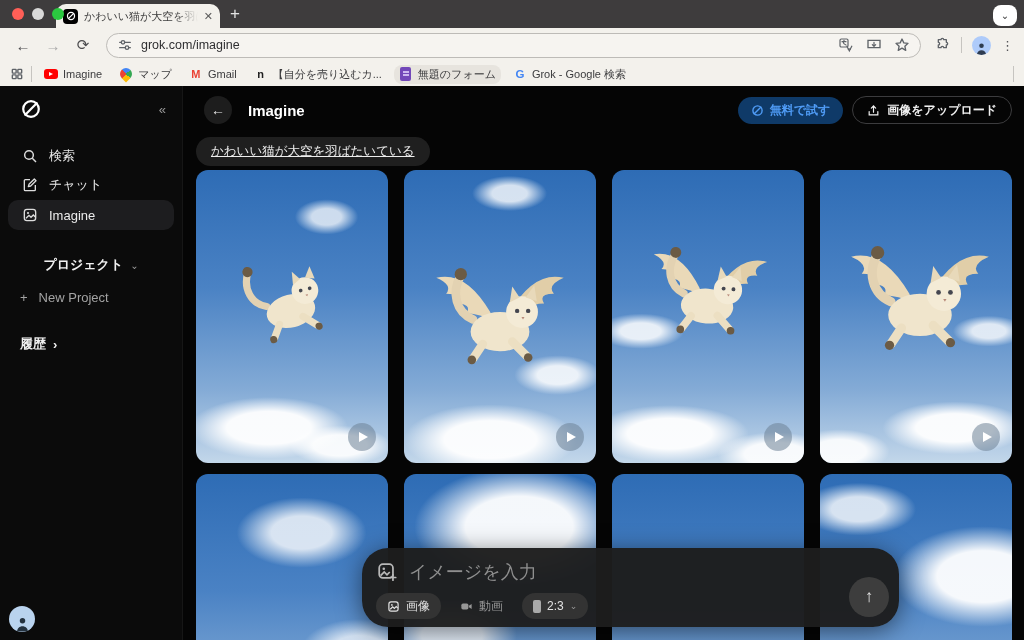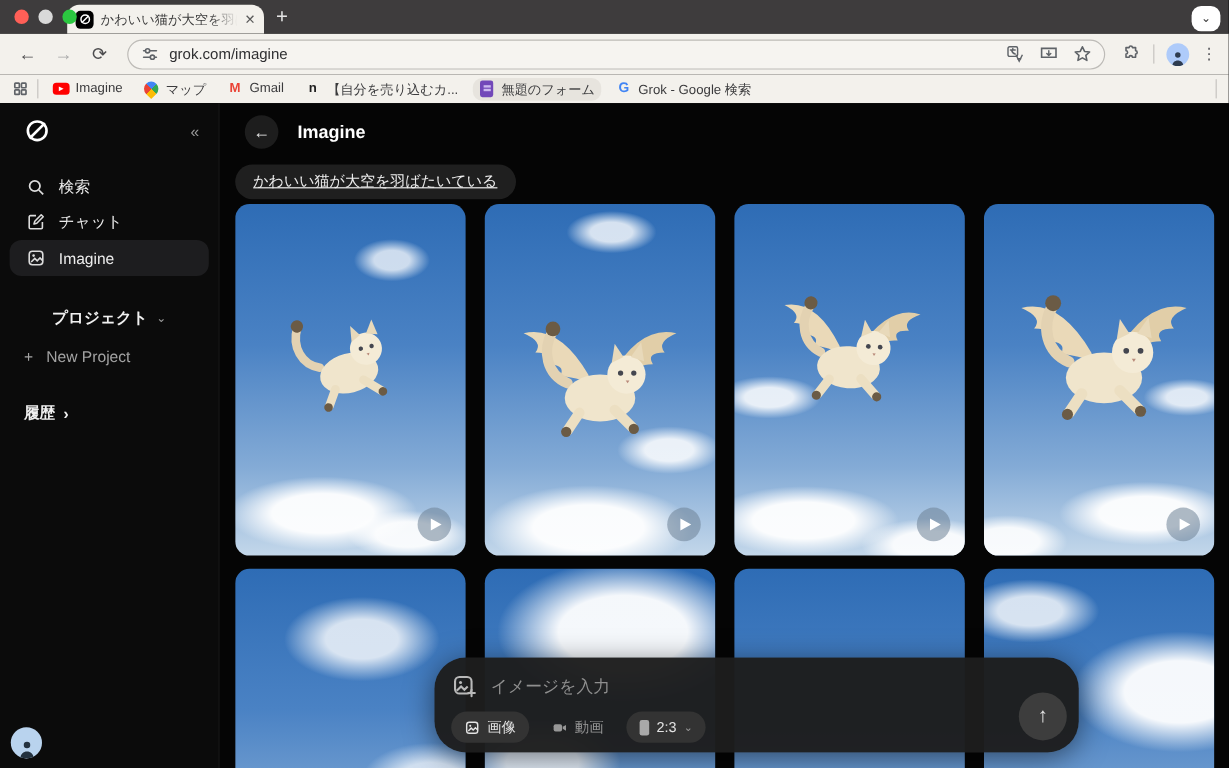--- a/index.html
+++ b/index.html
@@ -133,21 +133,21 @@
   .play-btn { position:absolute; right:12px; bottom:12px; width:28px; height:28px; border-radius:50%;
     background:rgba(110,130,150,.55); display:flex; align-items:center; justify-content:center; }
   .play-btn::after { content:""; margin-left:2px; border-left:9px solid #fff; border-top:5.5px solid transparent; border-bottom:5.5px solid transparent; }
 
   
   .composer { position:absolute; left:179px; top:462px; width:537px; height:79px; border-radius:26px;
     background:rgba(29,29,29,.97); box-shadow:0 4px 24px rgba(0,0,0,.5); padding:13px 14px 10px 14px; }
   .composer-top { display:flex; align-items:center; gap:11px; }
   .comp-ico { width:22px; height:22px; color:#b9b9b9; flex:none; }
   .comp-ico svg { width:100%; height:100%; }
-  .comp-input { background:transparent; border:none; outline:none; color:#e8e8e8; font-size:14px; flex:1;
+  .comp-input { background:transparent; border:none; outline:none; color:#e8e8e8; font-size:18px; flex:1;
     font-family:"Liberation Sans","DejaVu Sans",sans-serif; }
   .comp-input::placeholder { color:#8f8f8f; }
   .composer-bottom { display:flex; align-items:center; gap:8px; margin-top:10px; }
   .pill { display:flex; align-items:center; gap:6px; height:26px; padding:0 11px; border-radius:14px;
     background:#333333; color:#e3e3e3; font-size:12px; }
   .pill.ghost { background:transparent; color:#979797; }
   .pill .p-ico { width:13px; height:13px; color:currentColor; }
   .pill .chev { font-size:9px; color:#9a9a9a; }
   .ratio-bar { width:8px; height:13px; border-radius:2px; background:#a9a9a9; }
   .send-btn { position:absolute; right:10px; bottom:10px; width:40px; height:40px; border-radius:50%;
@@ -336,20 +336,38 @@
             <path d="M2 28c0-6 4.5-10 10-10s10 4 10 10z"></path>
           </svg>
       </div>
     </div>
 
     <div class="main">
       <div class="main-header">
         <div class="back-btn">←</div>
         <div class="main-title">Imagine</div>
         <div class="header-actions">
+          <div class="btn-try">
+            <span class="mini-logo">
+              <svg viewBox="0 0 24 24" fill="none" stroke="currentColor" stroke-width="2.6">
+                  <circle cx="12" cy="12" r="8.5"></circle>
+                  <line x1="5" y1="19" x2="19" y2="5"></line>
+                </svg>
+            </span>
+            <span>無料で試す</span>
+          </div>
+          <div class="btn-upload">
+            <span class="up-ico">
+              <svg viewBox="0 0 24 24" fill="none" stroke="currentColor" stroke-width="2.2" stroke-linecap="round">
+                  <path d="M12 15V4M8 7.5L12 3.5l4 4"></path>
+                  <path d="M4 14v6h16v-6"></path>
+                </svg>
+            </span>
+            <span>画像をアップロード</span>
+          </div>
         </div>
       </div>
 
       <div class="prompt-chip">かわいい猫が大空を羽ばたいている</div>
 
       <div class="grid" id="gallery">
           <div class="card" aria-label="青空をジャンプして飛ぶ猫">
             <div class="clouds"></div>
             <div class="cat-wrap" style="left: 48%; top: 44%; width: 62%; transform: translate(-50%, -50%) rotate(-14deg);">
               <svg viewBox="0 0 116 100">

